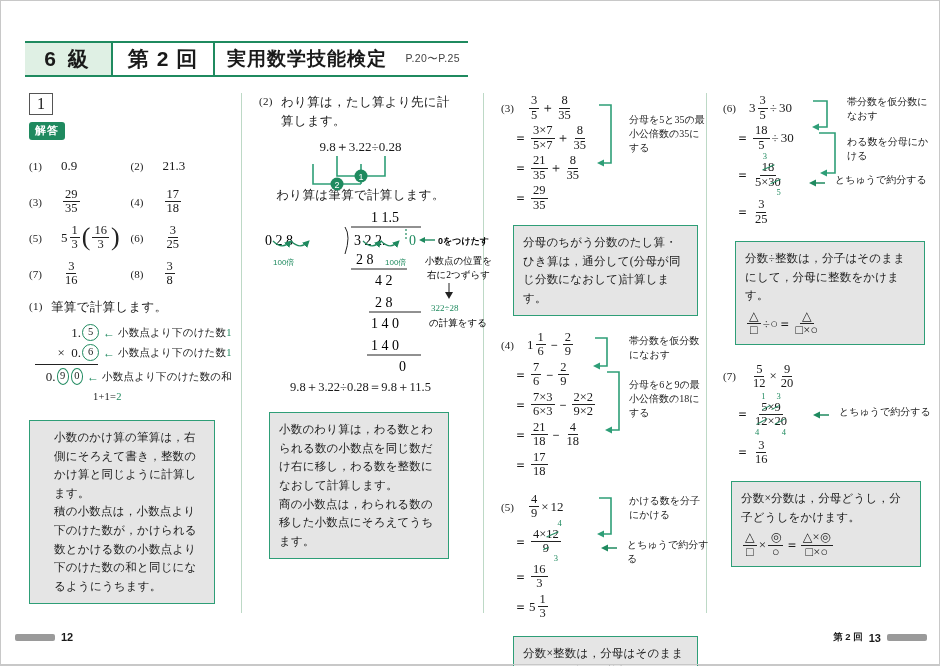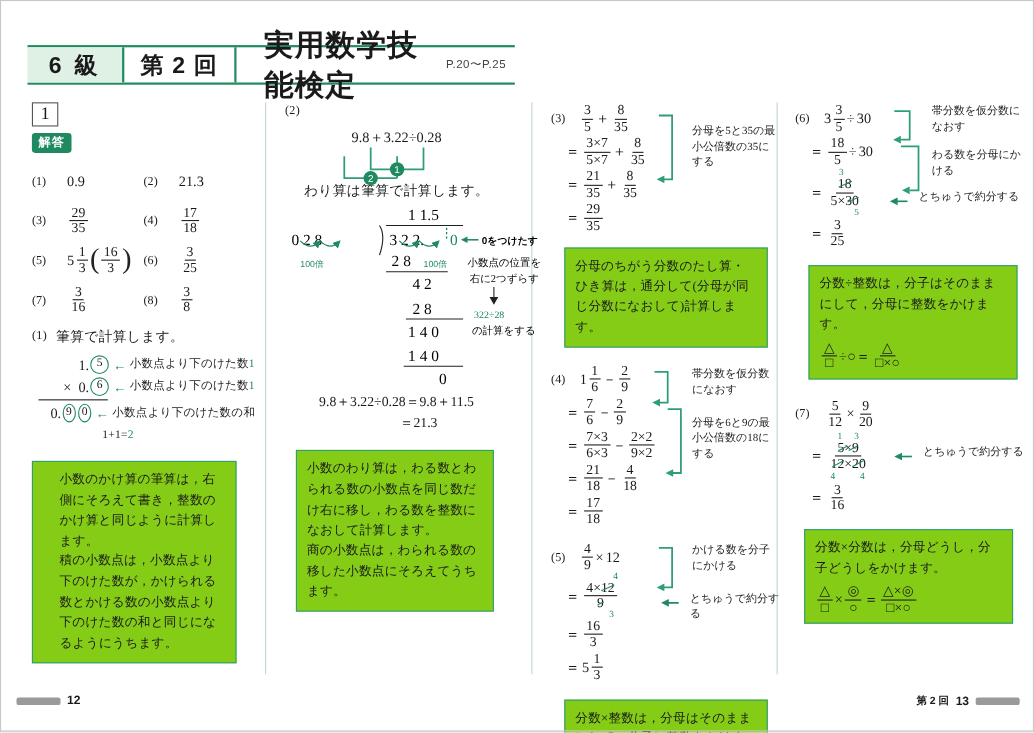--- a/index.html
+++ b/index.html
@@ -18,22 +18,22 @@
     border-top:2px solid #1f8a5f;border-bottom:2px solid #1f8a5f;
     box-sizing:border-box;display:flex;align-items:stretch;
   }
   .hd-cell{display:flex;align-items:center;justify-content:center;}
   .hd-grade{width:86px;background:#dff0e4;font-size:21px;font-weight:bold;
     letter-spacing:3px;font-family:"Liberation Sans","DejaVu Sans",sans-serif;
     border-right:2px solid #1f8a5f;}
   .hd-round{width:100px;font-size:21px;font-weight:bold;letter-spacing:1px;
     font-family:"Liberation Sans","DejaVu Sans",sans-serif;
     border-right:2px solid #1f8a5f;}
-  .hd-title{flex:1;font-size:27px;font-weight:bold;letter-spacing:1px;
-    padding-left:25px;justify-content:flex-start;
+  .hd-title{flex:1;font-size:19px;font-weight:bold;letter-spacing:1px;
+    padding-left:12px;justify-content:flex-start;
     font-family:"Liberation Sans","DejaVu Sans",sans-serif;}
   .hd-pages{font-size:10.5px;color:#444;padding-right:8px;letter-spacing:0.4px;
     font-family:"Liberation Sans","DejaVu Sans",sans-serif;align-self:center;}
 
   
   .col{position:absolute;top:92px;width:203px;}
   #col1{left:28px;}
   #col2{left:258px;}
   #col3{left:500px;}
   #col4{left:722px;}
@@ -75,21 +75,21 @@
   .mult{margin:6px 0 0 6px;font-size:13px;line-height:20px;}
   .mult-row{display:flex;align-items:center;white-space:nowrap;}
   .circ{display:inline-block;width:15px;height:15px;border:1.3px solid #1f8a5f;
     border-radius:50%;text-align:center;line-height:13px;font-size:10.5px;
     margin:0 1px;}
   .arrow-g{color:#1f8a5f;font-size:12px;margin:0 3px;}
   .note{font-size:10.5px;letter-spacing:0.2px;}
   .grn{color:#1f8a5f;}
 
   
-  .gbox{border:1.5px solid #2e9e77;background:#84cc16;padding:7px 9px;
+  .gbox{border:1.5px solid #2e9e77;background:#e5e5e5;padding:7px 9px;
     font-size:11.5px;line-height:1.62;letter-spacing:0.2px;box-sizing:border-box;}
 
   
   .division{position:relative;font-size:13px;margin-top:4px;}
 
   
   .step{display:flex;align-items:center;min-height:30px;font-size:13px;}
   .sidenote{font-size:10px;line-height:1.4;color:#222;margin-left:6px;}
   .small-sup{font-size:8.5px;color:#1f8a5f;}
 
@@ -249,20 +249,21 @@
     <div class="gbox" style="margin-top:13px;width:186px;padding-left:24px;">
       <span style="white-space:pre-line;">小数のかけ算の筆算は，右側にそろえて書き，整数のかけ算と同じように計算します。
 積の小数点は，小数点より下のけた数が，かけられる数とかける数の小数点より下のけた数の和と同じになるようにうちます。</span>
     </div>
   </div>
 
   <div class="col" id="col2">
 
     <div class="ja" style="display:flex;">
       <span class="q-no" style="width:22px;flex:none;">(2)</span>
+      <span>わり算は，たし算より先に計算します。</span>
     </div>
 
     <div style="text-align:center;font-size:13px;margin-top:6px;position:relative;height:46px;">
       <span>9.8＋3.22÷0.28</span>
       <svg width="200" height="34" style="position:absolute;left:8px;top:16px;">
         <path d="M70 2 L70 22 L118 22 L118 2" fill="none" stroke="#2e9e77" stroke-width="1.6"></path>
         <path d="M46 10 L46 30 L94 30" fill="none" stroke="#2e9e77" stroke-width="1.6"></path>
         <path d="M94 30 L94 10" fill="none" stroke="#2e9e77" stroke-width="1.6"></path>
         <circle cx="94" cy="22" r="6.5" fill="#1f8a5f"></circle>
         <circle cx="70" cy="30" r="6.5" fill="#1f8a5f"></circle>
@@ -316,21 +317,20 @@
         <text x="170" y="117" font-size="9.5" font-family="Liberation Serif, serif">の計算をする</text>
         <defs>
           <marker id="ar" markerWidth="6" markerHeight="6" refX="4" refY="3" orient="auto">
             <path d="M0,0 L6,3 L0,6 Z" fill="#1f8a5f"></path>
           </marker>
         </defs>
       </svg>
     </div>
 
     <div style="text-align:center;font-size:12.5px;margin-top:-2px;">9.8＋3.22÷0.28＝9.8＋11.5</div>
-    <div style="text-align:center;font-size:12.5px;margin-top:2px;padding-left:40px;">＝21.3</div>
 
     <div class="gbox" style="margin-top:16px;width:180px;margin-left:10px;">
       <span style="white-space:pre-line;">小数のわり算は，わる数とわられる数の小数点を同じ数だけ右に移し，わる数を整数になおして計算します。
 商の小数点は，わられる数の移した小数点にそろえてうちます。</span>
     </div>
   </div>
 
   <div class="col" id="col3">
 
     <div style="position:relative;">

